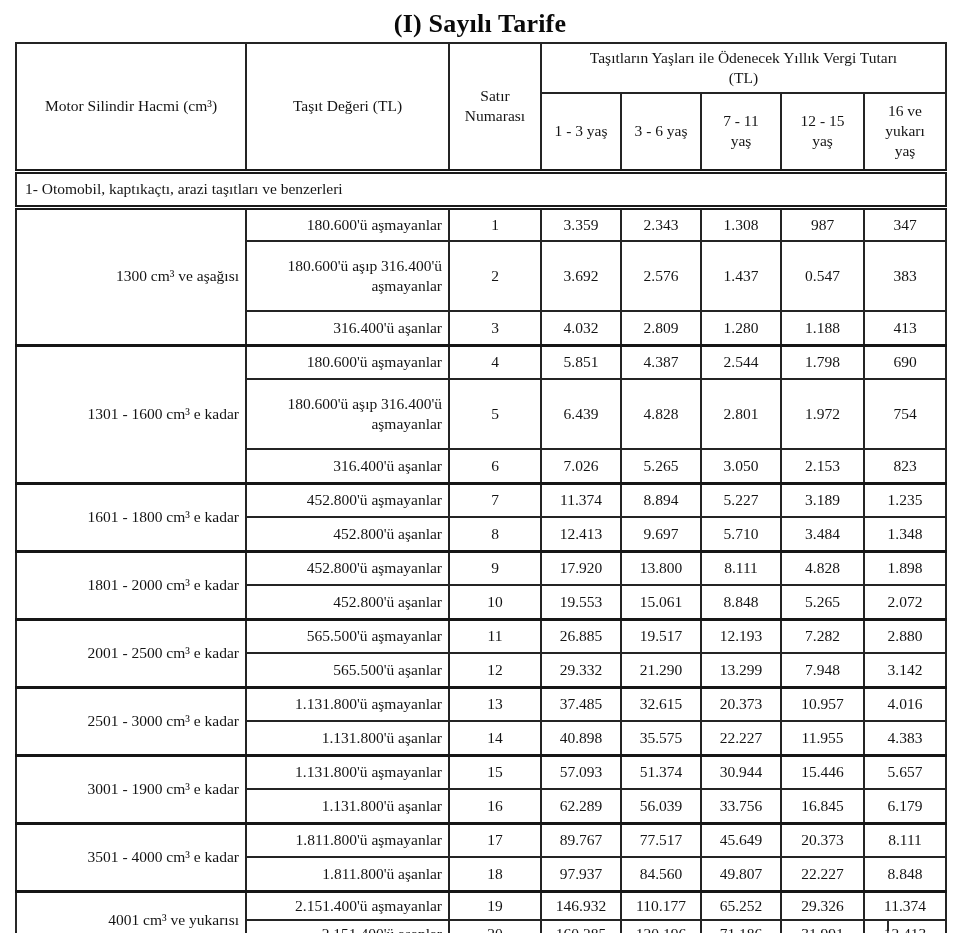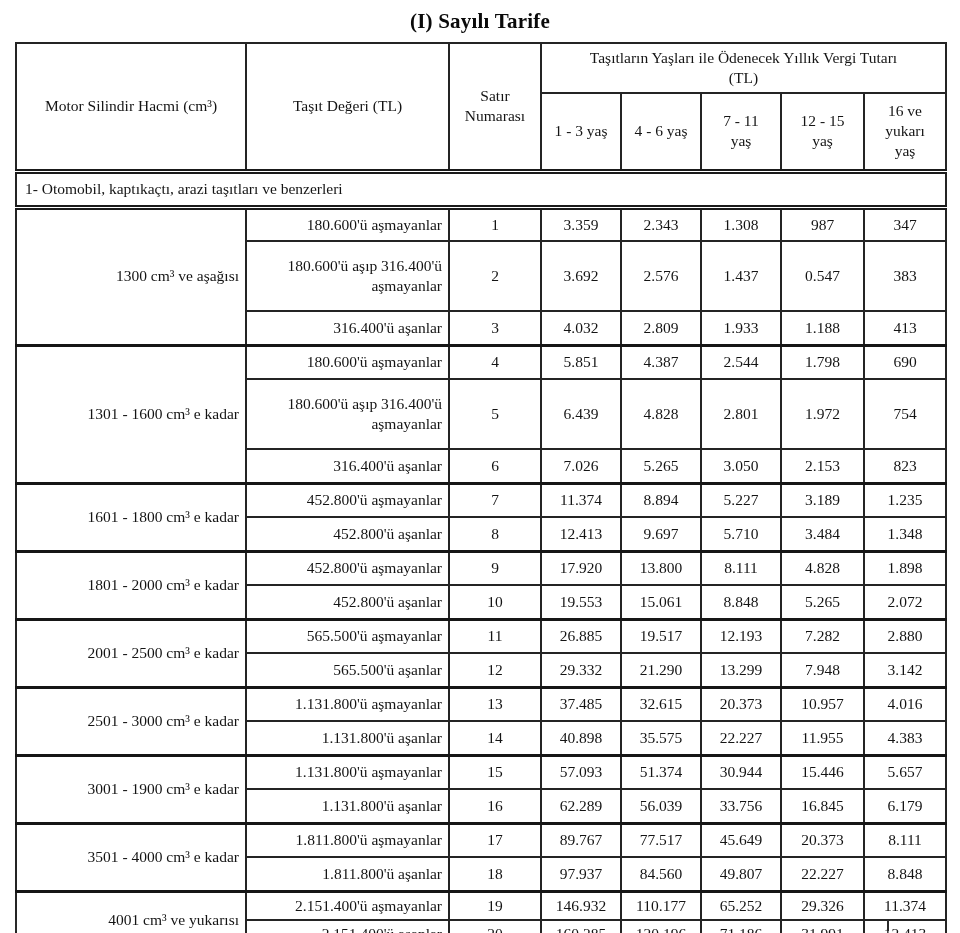--- a/index.html
+++ b/index.html
@@ -6,21 +6,21 @@
   html, body { width: 960px; height: 933px; background: #ffffff; overflow: hidden; }
   body {
     position: relative;
     font-family: "Liberation Serif", serif;
     color: #141414;
   }
   .title {
     position: absolute;
     top: 9px; left: 0; width: 960px;
     text-align: center;
-    font-size: 21px;
+    font-size: 26px;
     font-weight: bold;
     color: #0a0a0a;
     letter-spacing: 0.2px;
   }
   table.tariff {
     position: absolute;
     left: 15px; top: 42px;
     width: 930px;
     border-collapse: collapse;
     table-layout: fixed;
@@ -94,21 +94,21 @@
     <tr class="head-top">
       <th rowspan="2">Motor Silindir Hacmi (cm³)</th>
       <th rowspan="2">Taşıt Değeri (TL)</th>
       <th rowspan="2">Satır
 Numarası</th>
       <th colspan="5">Taşıtların Yaşları ile Ödenecek Yıllık Vergi Tutarı
 (TL)</th>
     </tr>
     <tr class="head-sub">
       <th>1 - 3 yaş</th>
-      <th>4 - 6 yaş</th>
+      <th>3 - 6 yaş</th>
       <th>7 - 11
 yaş</th>
       <th>12 - 15
 yaş</th>
       <th>16 ve
 yukarı
 yaş</th>
     </tr>
   </thead>
   <tbody id="tariff-body">
@@ -133,21 +133,21 @@
         <td class="num-cell">2.576</td>
         <td class="num-cell">1.437</td>
         <td class="num-cell">0.547</td>
         <td class="num-cell">383</td>
       </tr>
       <tr>
         <td class="value-cell">316.400'ü aşanlar</td>
         <td class="rowno-cell">3</td>
         <td class="num-cell">4.032</td>
         <td class="num-cell">2.809</td>
-        <td class="num-cell">1.933</td>
+        <td class="num-cell">1.280</td>
         <td class="num-cell">1.188</td>
         <td class="num-cell">413</td>
       </tr>
       <tr class="group-start">
         <td class="engine-cell" rowspan="3">1301 - 1600 cm³ e kadar</td>
         <td class="value-cell">180.600'ü aşmayanlar</td>
         <td class="rowno-cell">4</td>
         <td class="num-cell">5.851</td>
         <td class="num-cell">4.387</td>
         <td class="num-cell">2.544</td>

